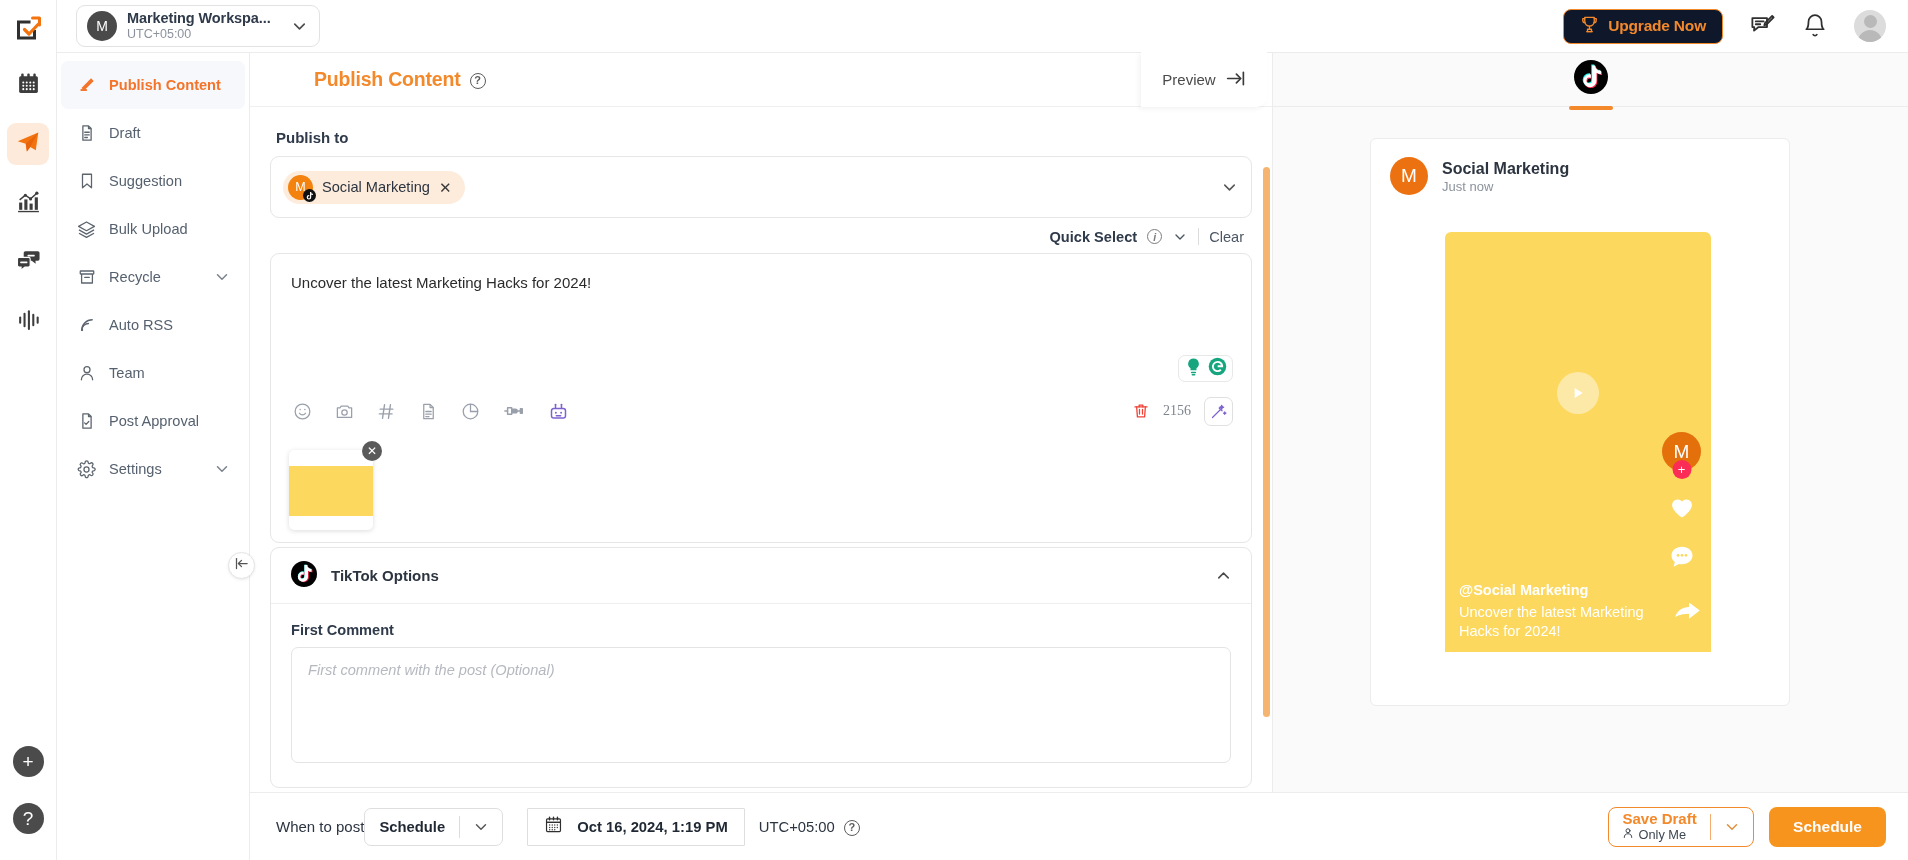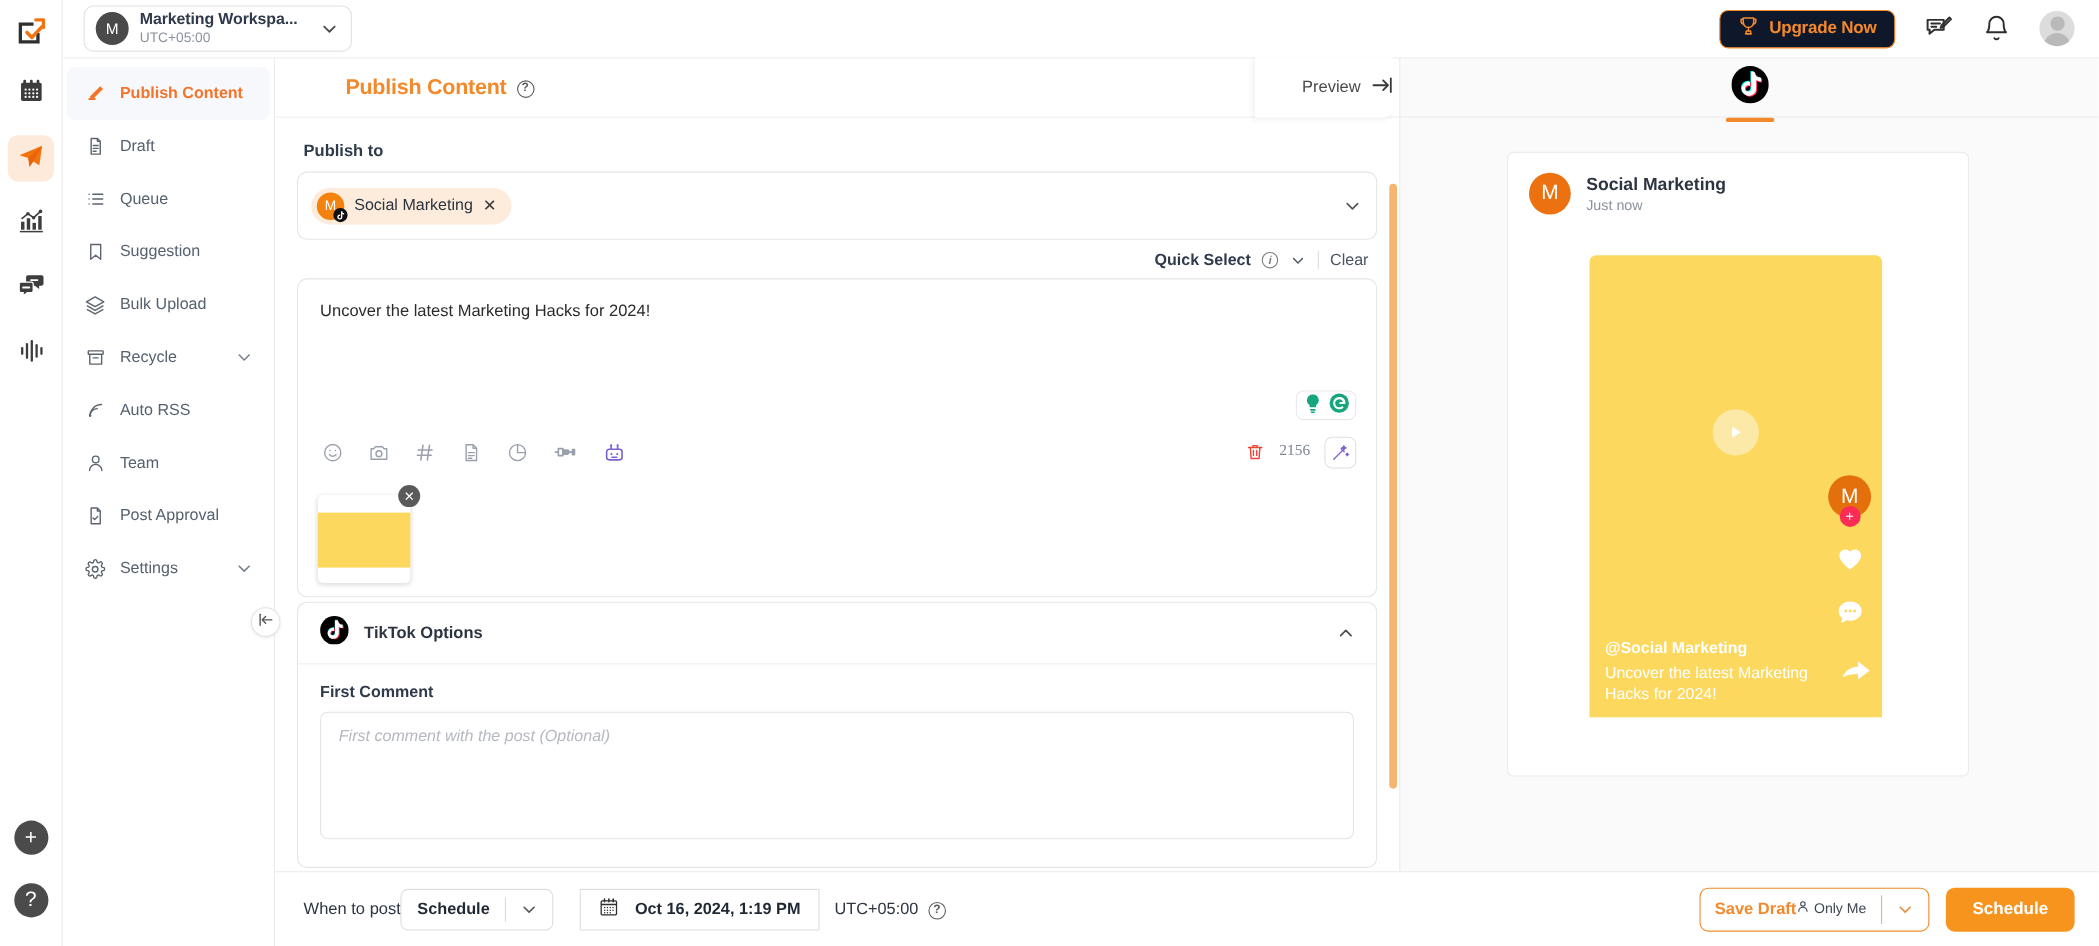--- a/index.html
+++ b/index.html
@@ -195,21 +195,21 @@
   }
 
   
   .preview-panel {
     position: absolute; left: 1272px; top: 52px; width: 636px; height: 808px;
     background: #fafafa; border-top: 1px solid #ececec; border-left: 1px solid #ececec;
   }
   .preview-tab-bar { height: 54px; position: relative; border-bottom: 1px solid #ececec; }
   .preview-pill {
     position: absolute; left: -132px; top: -1px; width: 126px; height: 55px; background: #fff;
-    border-radius: 0 0 10px 0; display: flex; align-items: center; justify-content: flex-end;
+    border-radius: 0 0 10px 0; display: flex; align-items: center; justify-content: center;
     gap: 9px; font-size: 15px; color: #4a4a4a; cursor: pointer; z-index: 3;
     box-shadow: -2px 2px 5px rgba(0,0,0,.05);
   }
   .tt-tab {
     position: absolute; left: 50%; transform: translateX(-50%); top: 7px;
     display: flex; flex-direction: column; align-items: center; cursor: pointer;
   }
   .tt-underline { width: 44px; height: 4px; border-radius: 3px; background: #f3892b; margin-top: 8px; }
 
   .pv-card {
@@ -265,21 +265,21 @@
     align-items: center; gap: 14px; padding: 0 16px; margin-left: 24px; cursor: pointer; background:#fff;
   }
   .date-val { font-size: 14.8px; color: #1f2833; font-weight: 600; }
   .tz-lbl { font-size: 14.8px; color: #2b3440; margin-left: 14px; }
 
   .footer-right { margin-left: auto; display: flex; align-items: center; gap: 15px; }
   .save-draft {
     height: 40px; border: 1.6px solid #f3892b; border-radius: 8px; display: flex;
     align-items: center; cursor: pointer; background:#fff;
   }
-  .sd-texts { padding: 0 13px; display: flex; flex-direction: row; }
+  .sd-texts { padding: 0 13px; display: flex; flex-direction: column; }
   .sd-main { color: #f3892b; font-size: 15px; font-weight: 700; line-height: 1.15; }
   .sd-sub { color: #3f4752; font-size: 12.8px; display: flex; align-items: center; gap: 4px; line-height: 1.3; }
   .sd-sep { width: 1.4px; height: 26px; background: #f5ae6e; }
   .schedule-btn {
     height: 40px; background: #f7941e; color: #fff; border-radius: 8px; border: none;
     padding: 0 24px; font-size: 15.5px; font-weight: 700; cursor: pointer;
     font-family: "Liberation Sans", sans-serif;
   }
 </style>
 </head>
@@ -440,31 +440,20 @@
       <span class="nav-ico">
         <svg width="18" height="18" viewBox="0 0 24 24" fill="none" stroke="#5c646e" stroke-width="1.7" stroke-linejoin="round">
             <path d="M14 2.5H6.5v19h11V6z"></path>
             <path d="M14 2.5V6h3.5"></path>
             <path d="M9 11h6M9 14.5h6M9 18h3.5" stroke-linecap="round"></path>
           </svg>
       </span>
       <span class="nav-lbl">Draft</span>
     </div>
 
-    <div class="nav-item">
-      <span class="nav-ico">
-        <svg width="18" height="18" viewBox="0 0 24 24" stroke="#5c646e" stroke-width="1.8" stroke-linecap="round">
-            <path d="M8.5 6h12M8.5 12h12M8.5 18h12"></path>
-            <circle cx="4" cy="6" r=".9" fill="#5c646e" stroke="none"></circle>
-            <circle cx="4" cy="12" r=".9" fill="#5c646e" stroke="none"></circle>
-            <circle cx="4" cy="18" r=".9" fill="#5c646e" stroke="none"></circle>
-          </svg>
-      </span>
-      <span class="nav-lbl">Queue</span>
-    </div>
 
     <div class="nav-item">
       <span class="nav-ico">
         <svg width="18" height="18" viewBox="0 0 24 24" fill="none" stroke="#5c646e" stroke-width="1.7" stroke-linejoin="round">
             <path d="M6 3h12v18l-6-5-6 5z"></path>
           </svg>
       </span>
       <span class="nav-lbl">Suggestion</span>
     </div>
 

